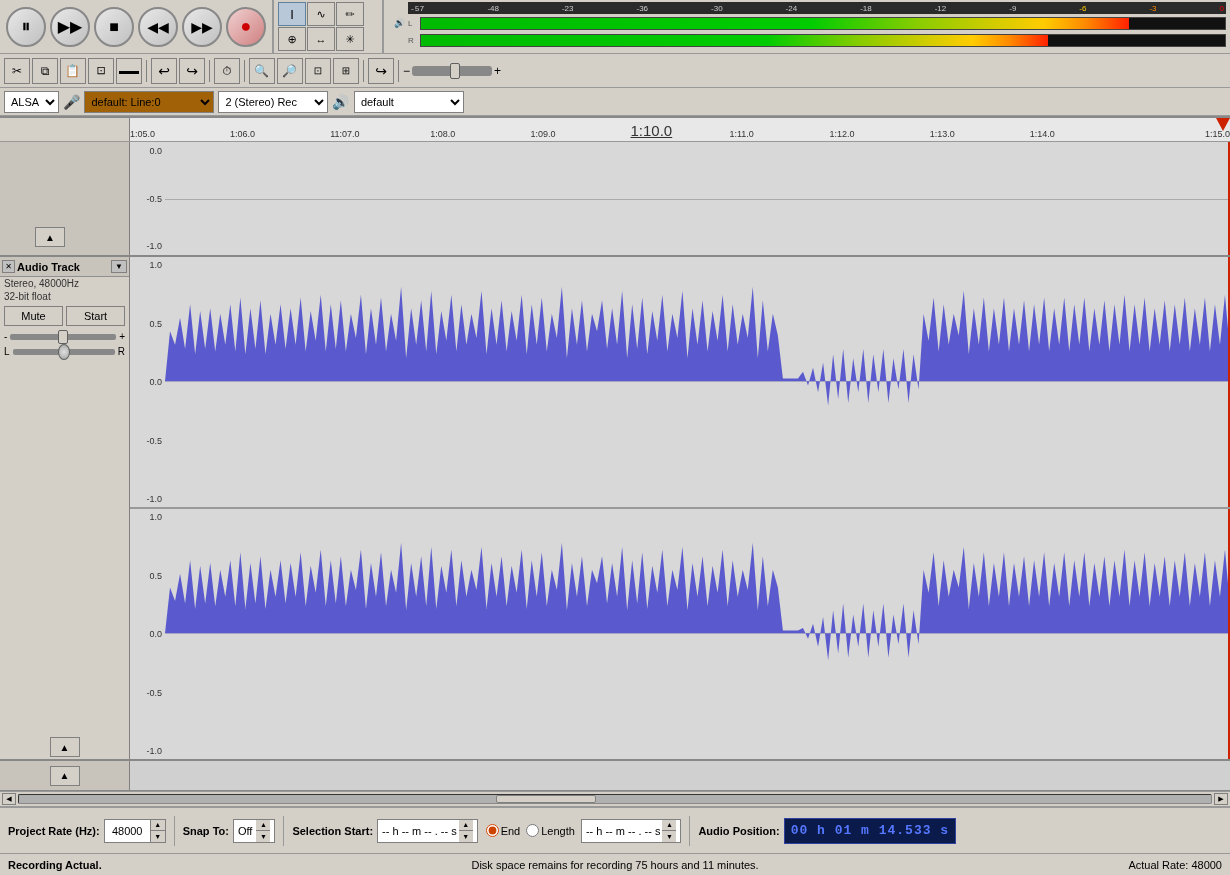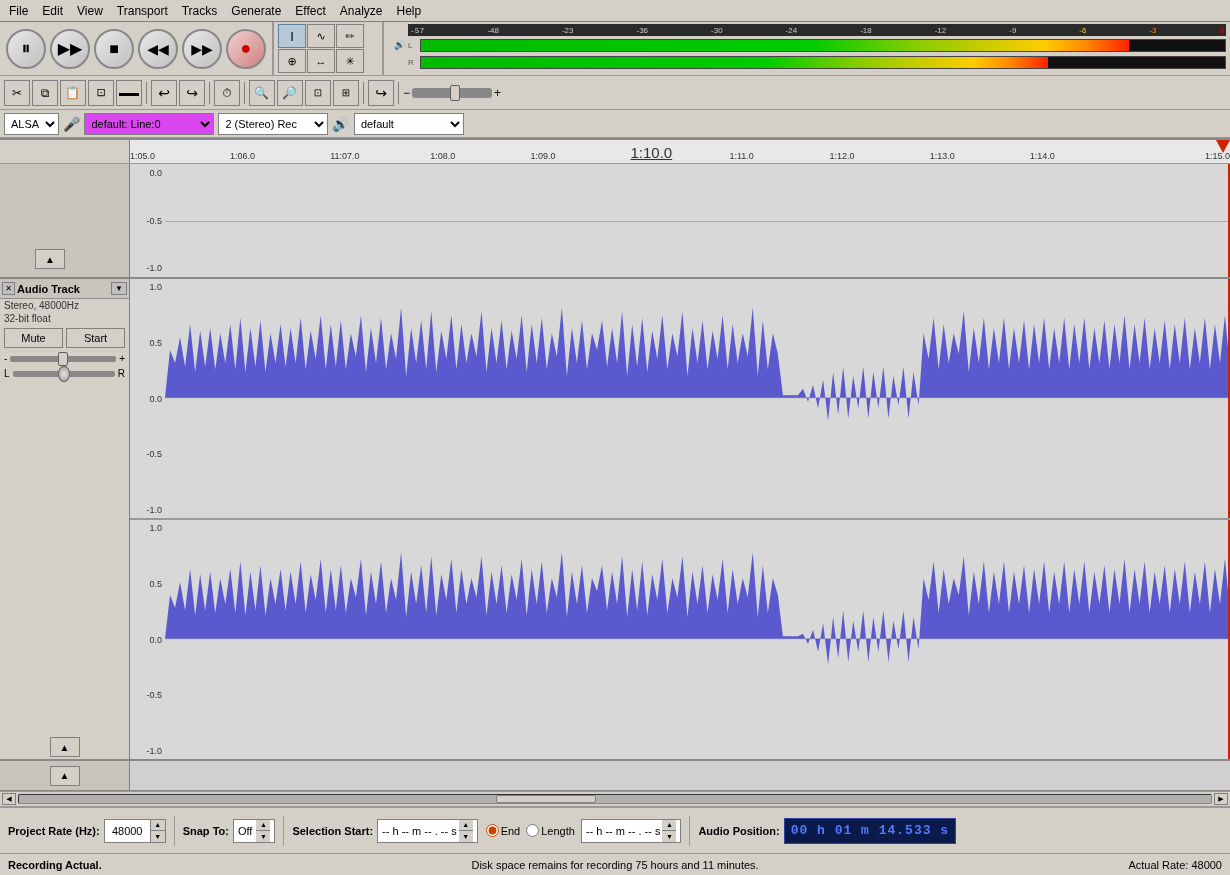--- a/index.html
+++ b/index.html
@@ -32,31 +32,20 @@
     #toolbars {
       background: #d4d0c8;
       border-bottom: 2px solid #888;
     }
   </style>
 </head>
 <body>
 
 <div id="app" style="display:flex; flex-direction:column; height:875px; width:1230px;">
 
-  <div id="menu-bar" style="display:flex; align-items:center; background:#d4d0c8; height:22px; border-bottom:1px solid #808080; padding:0 2px;">
-    <span class="menu-item" style="padding:2px 7px; font-size:12px; cursor:pointer;">File</span>
-    <span class="menu-item" style="padding:2px 7px; font-size:12px; cursor:pointer;">Edit</span>
-    <span class="menu-item" style="padding:2px 7px; font-size:12px; cursor:pointer;">View</span>
-    <span class="menu-item" style="padding:2px 7px; font-size:12px; cursor:pointer;">Transport</span>
-    <span class="menu-item" style="padding:2px 7px; font-size:12px; cursor:pointer;">Tracks</span>
-    <span class="menu-item" style="padding:2px 7px; font-size:12px; cursor:pointer;">Generate</span>
-    <span class="menu-item" style="padding:2px 7px; font-size:12px; cursor:pointer;">Effect</span>
-    <span class="menu-item" style="padding:2px 7px; font-size:12px; cursor:pointer;">Analyze</span>
-    <span class="menu-item" style="padding:2px 7px; font-size:12px; cursor:pointer;">Help</span>
-  </div>
 
   <div id="toolbars" style="background:#d4d0c8; border-bottom:2px solid #888;">
 
     <div style="display:flex; border-bottom:1px solid #999; height:54px;">
 
       <div style="display:flex; align-items:center; padding:4px 6px; gap:4px; border-right:2px solid #999;">
         <button style="width:40px;height:40px;border-radius:50%;border:2px solid #888;background:linear-gradient(135deg,#e8e8e8,#c0c0c0);cursor:pointer;font-size:18px;display:flex;align-items:center;justify-content:center;">⏸</button>
         <button style="width:40px;height:40px;border-radius:50%;border:2px solid #888;background:linear-gradient(135deg,#e8e8e8,#c0c0c0);cursor:pointer;font-size:16px;display:flex;align-items:center;justify-content:center;">▶▶</button>
         <button style="width:40px;height:40px;border-radius:50%;border:2px solid #888;background:linear-gradient(135deg,#e8e8e8,#c0c0c0);cursor:pointer;font-size:16px;display:flex;align-items:center;justify-content:center;">■</button>
         <button style="width:40px;height:40px;border-radius:50%;border:2px solid #888;background:linear-gradient(135deg,#e8e8e8,#c0c0c0);cursor:pointer;font-size:14px;display:flex;align-items:center;justify-content:center;">◀◀</button>
@@ -134,21 +123,21 @@
         <div style="width:10px;height:16px;background:#d4d0c8;border:1px solid #606060;border-radius:2px;position:absolute;top:-3px;left:38px;cursor:pointer;"></div>
       </div>
       <span style="font-size:12px;">+</span>
     </div>
 
     <div style="display:flex; align-items:center; background:#d4d0c8; border-bottom:1px solid #999; padding:2px 4px; height:28px; gap:4px;">
       <select style="height:22px;background:white;border:1px solid #808080;font-size:11px;padding:0 2px;">
         <option>ALSA</option>
       </select>
       <span style="font-size:14px;">🎤</span>
-      <select style="height:22px;background:#d946ef;border:1px solid #808080;font-size:11px;padding:0 2px;width:130px;">
+      <select style="height:22px;background:#a16207;border:1px solid #808080;font-size:11px;padding:0 2px;width:130px;">
         <option>default: Line:0</option>
       </select>
       <select style="height:22px;background:white;border:1px solid #808080;font-size:11px;padding:0 2px;width:110px;">
         <option>2 (Stereo) Rec</option>
       </select>
       <span style="font-size:14px;">🔊</span>
       <select style="height:22px;background:white;border:1px solid #808080;font-size:11px;padding:0 2px;width:110px;">
         <option>default</option>
       </select>
     </div>

